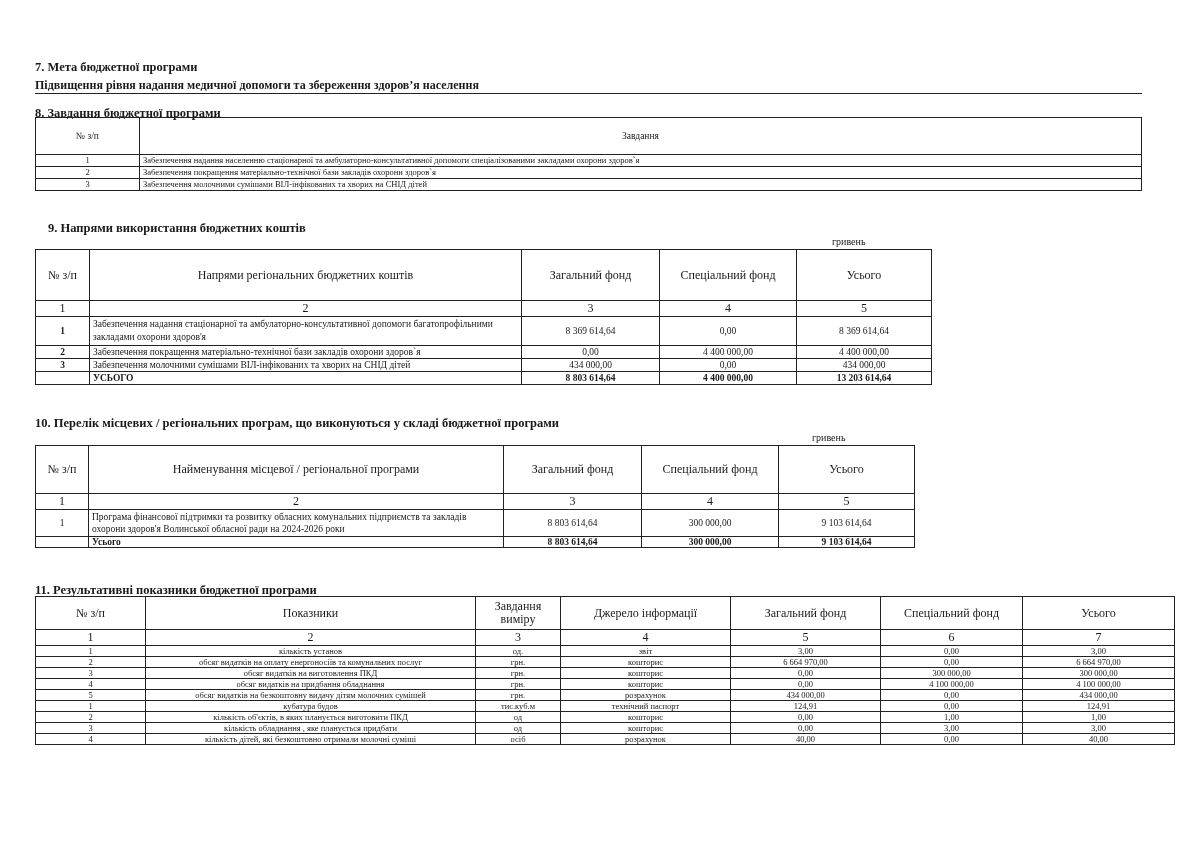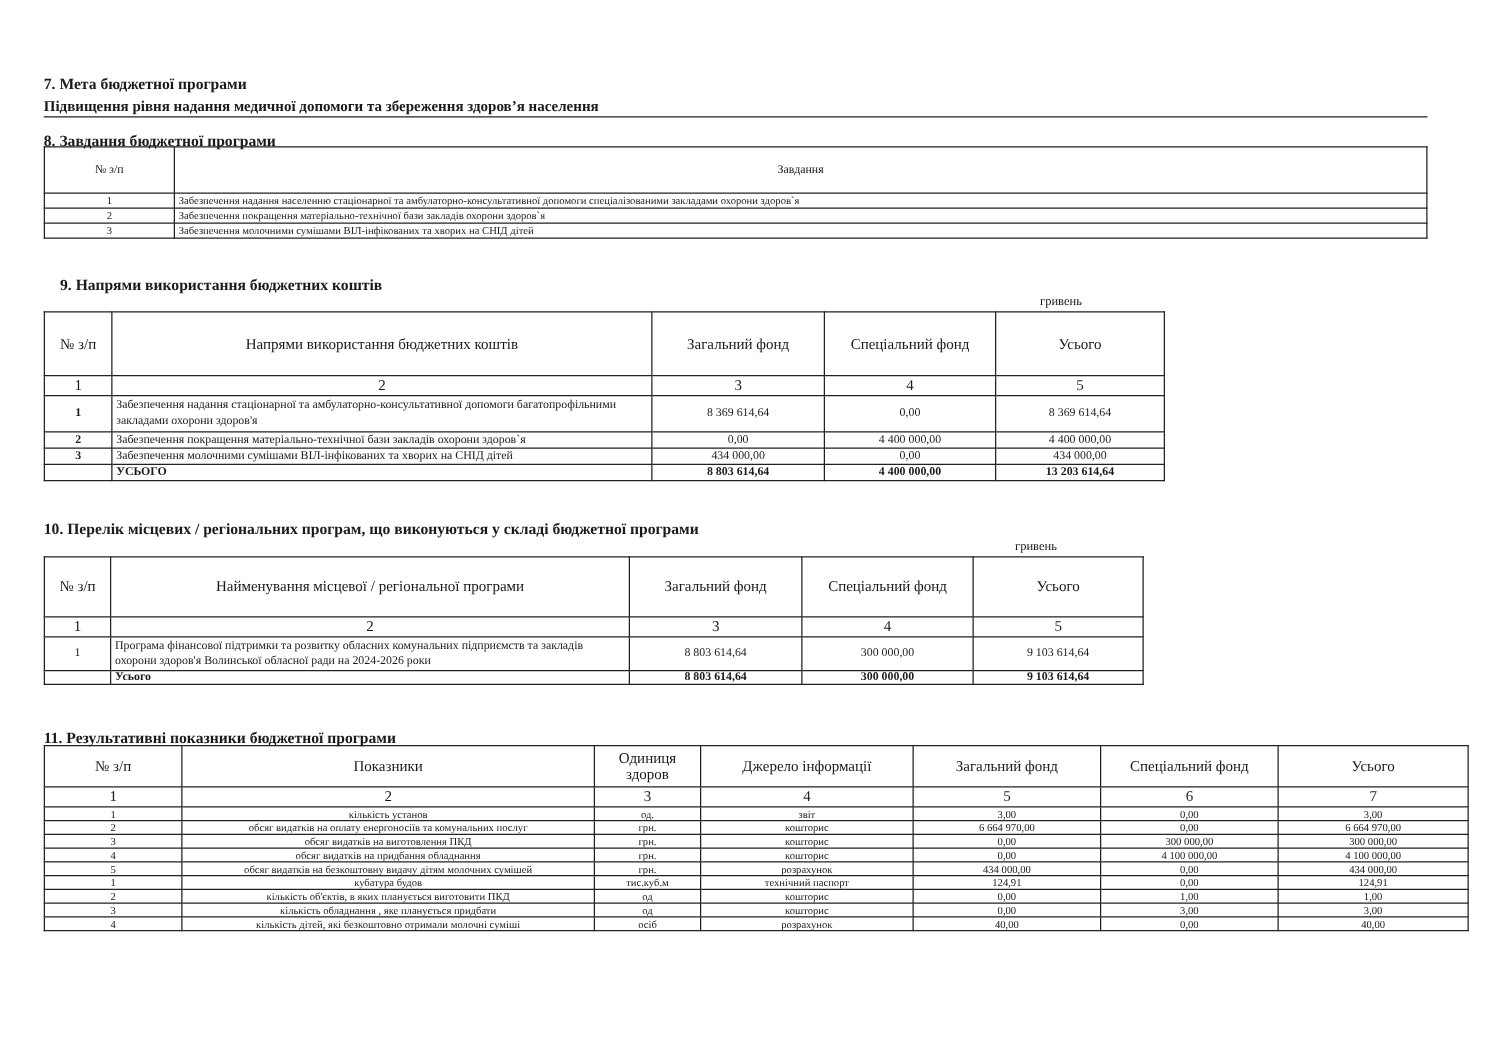--- a/index.html
+++ b/index.html
@@ -83,21 +83,21 @@
   <colgroup>
       <col style="width:54px">
       <col style="width:432px">
       <col style="width:138px">
       <col style="width:137px">
       <col>
     </colgroup>
   <tbody>
       <tr>
     <th class="c">№ з/п</th>
-    <th class="c">Напрями використання бюджетних коштів</th>
+    <th class="c">Напрями регіональних бюджетних коштів</th>
     <th class="c">Загальний фонд</th>
     <th class="c">Спеціальний фонд</th>
     <th class="c">Усього</th>
   </tr>
   <tr class="idx">
     <td class="c">1</td>
     <td class="c">2</td>
     <td class="c">3</td>
     <td class="c">4</td>
     <td class="c">5</td>
@@ -183,21 +183,21 @@
       <col style="width:85px">
       <col style="width:170px">
     <col style="width:150px">
       <col style="width:142px">
       <col>
   </colgroup>
   <tbody>
       <tr>
     <th class="c">№ з/п</th>
     <th class="c">Показники</th>
-    <th class="c">Одиниця здоров</th>
+    <th class="c">Завдання виміру</th>
     <th class="c">Джерело інформації</th>
     <th class="c">Загальний фонд</th>
     <th class="c">Спеціальний фонд</th>
     <th class="c">Усього</th>
   </tr>
   <tr class="idx">
     <td class="c">1</td>
     <td class="c">2</td>
     <td class="c">3</td>
     <td class="c">4</td>

